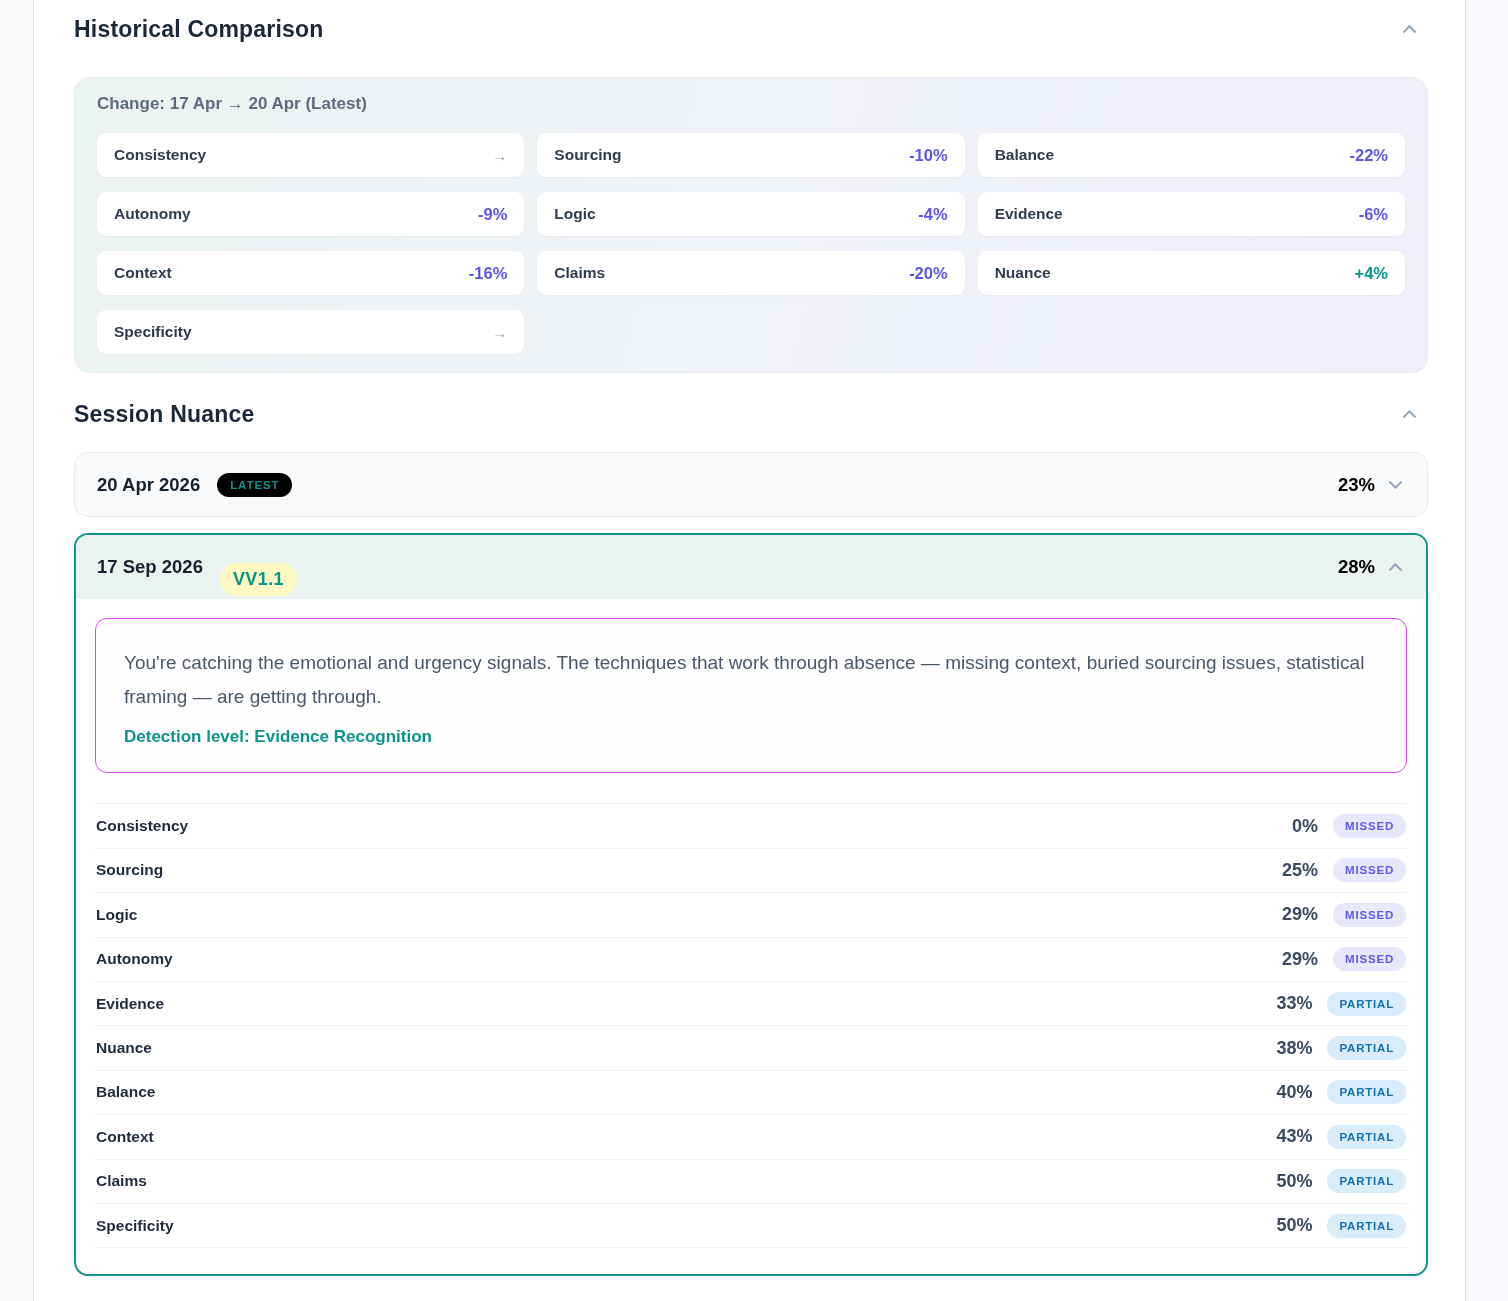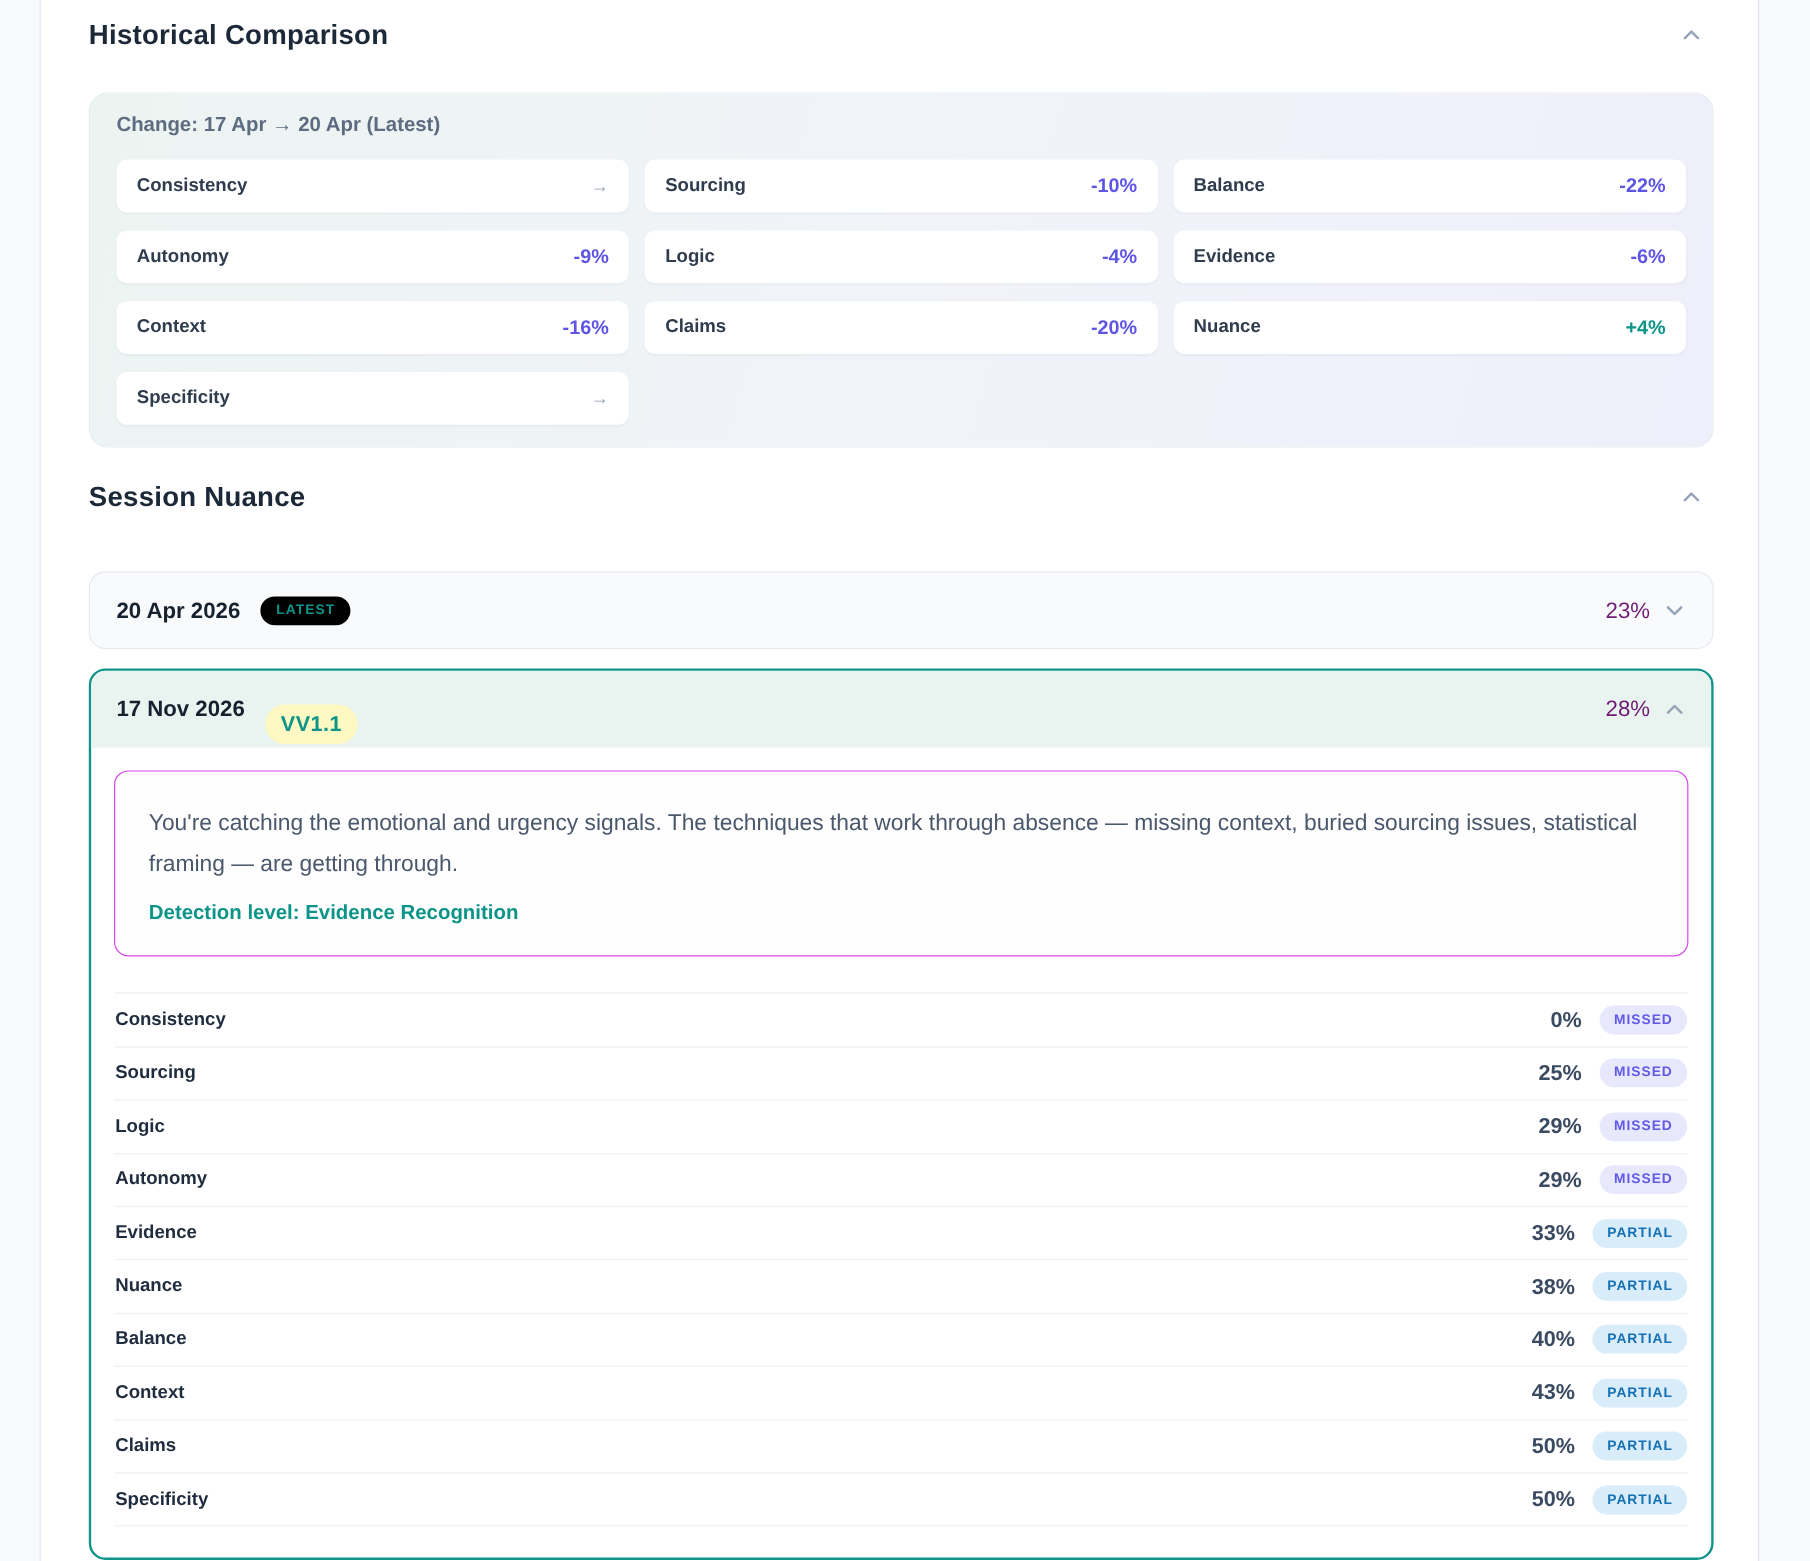--- a/index.html
+++ b/index.html
@@ -69,33 +69,33 @@
   .val.none { color: #93a0b4; font-weight: 400; font-size: 15px; }
 
   
   .session-row {
     display: flex; justify-content: space-between; align-items: center;
     background: #f8fafb;
     border: 1px solid #e7eaf0;
     border-radius: 14px;
     height: 65px;
     padding: 0 22px;
-    margin-top: 48px;
+    margin-top: 24px;
     cursor: pointer;
   }
   .s-left { display: flex; align-items: center; gap: 17px; }
   .s-date { font-size: 18.5px; font-weight: 700; color: #15212f; }
   .pill {
     font-size: 11.5px; font-weight: 700; letter-spacing: 0.9px;
     padding: 6px 13px; border-radius: 999px;
   }
   .pill-latest { background: #000000; color: #0d9488; }
   .pill-version { background: #fef9c3; color: #0d9488; letter-spacing: 0.4px; font-size: 18px; margin-top: 24px; }
   .s-right { display: flex; align-items: center; gap: 11px; }
-  .s-score { font-size: 18.5px; font-weight: 400; color: #701a75; }
+  .s-score { font-size: 18.5px; font-weight: 700; color: #000000; }
 
   .session-card {
     border: 2px solid #11948a;
     border-radius: 14px;
     margin-top: 16px;
     overflow: hidden;
     background: #ffffff;
   }
   .card-head {
     background: #e9f3f0;
@@ -217,21 +217,21 @@
       <span class="s-score">23%</span>
       <svg width="19" height="19" viewBox="0 0 24 24" style="stroke:#94a3b8;stroke-width:2.6;fill:none;stroke-linecap:round;stroke-linejoin:round;">
         <polyline points="5,9 12,16 19,9"></polyline>
       </svg>
     </div>
   </div>
 
   <div class="session-card">
     <div class="card-head">
       <div class="s-left">
-        <span class="s-date">17 Nov 2026</span>
+        <span class="s-date">17 Sep 2026</span>
         <span class="pill pill-version">VV1.1</span>
       </div>
       <div class="s-right">
         <span class="s-score">28%</span>
         <svg width="19" height="19" viewBox="0 0 24 24" style="stroke:#94a3b8;stroke-width:2.6;fill:none;stroke-linecap:round;stroke-linejoin:round;">
           <polyline points="5,15 12,8 19,15"></polyline>
         </svg>
       </div>
     </div>
 

